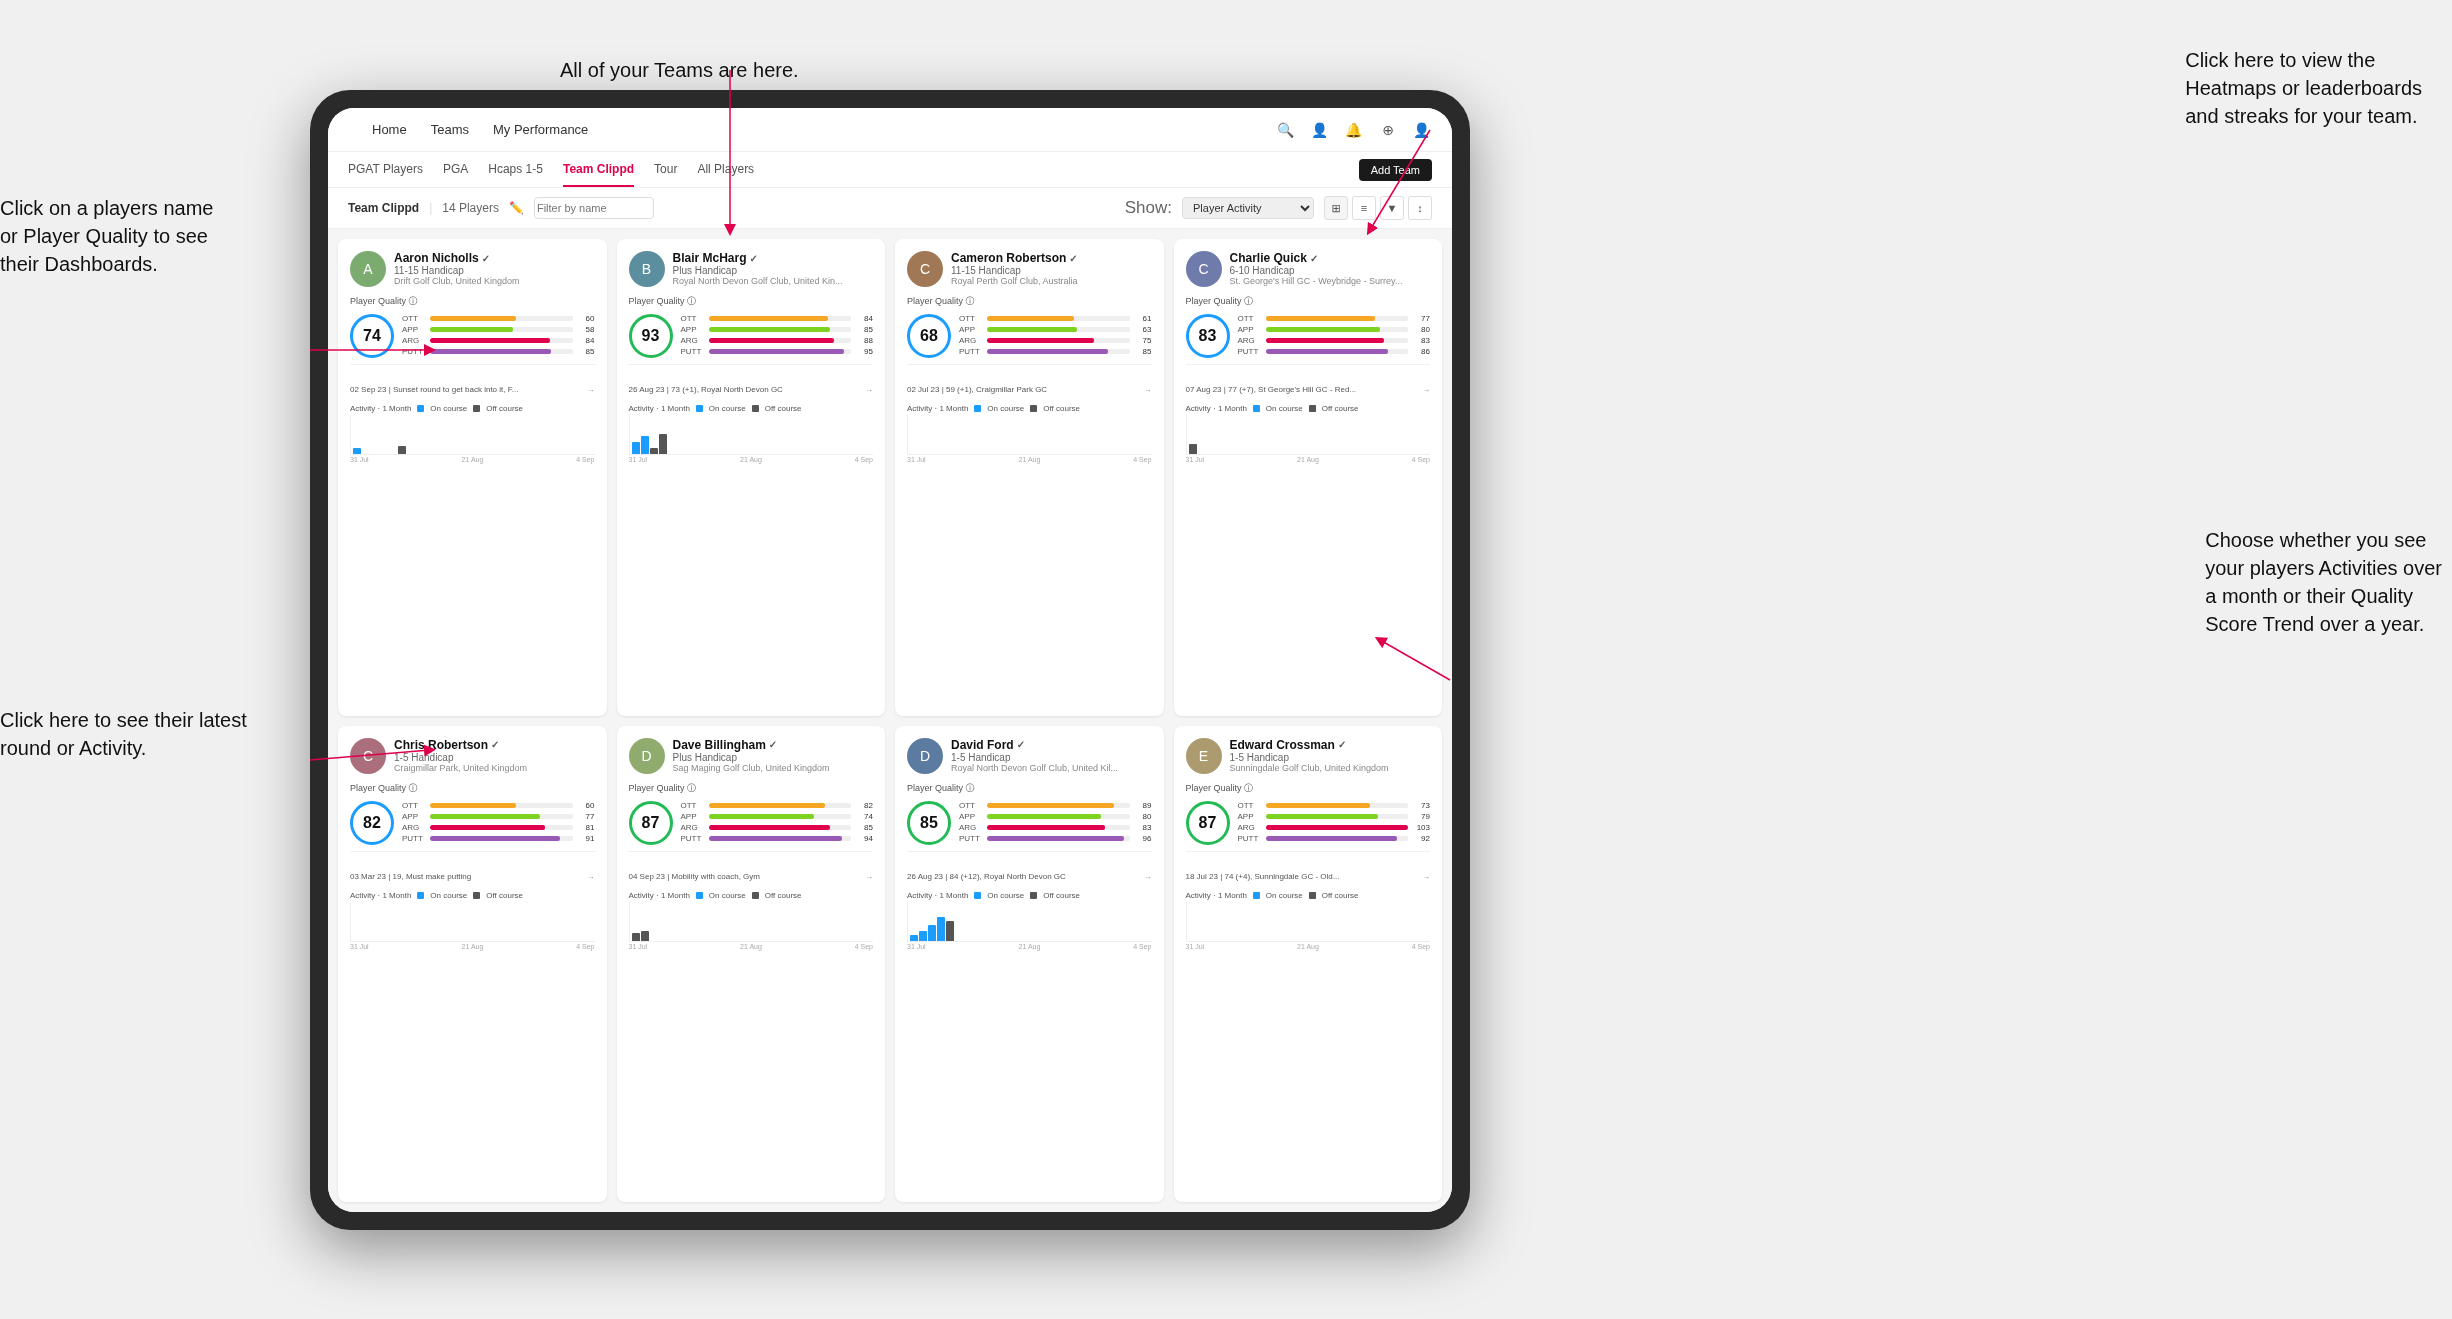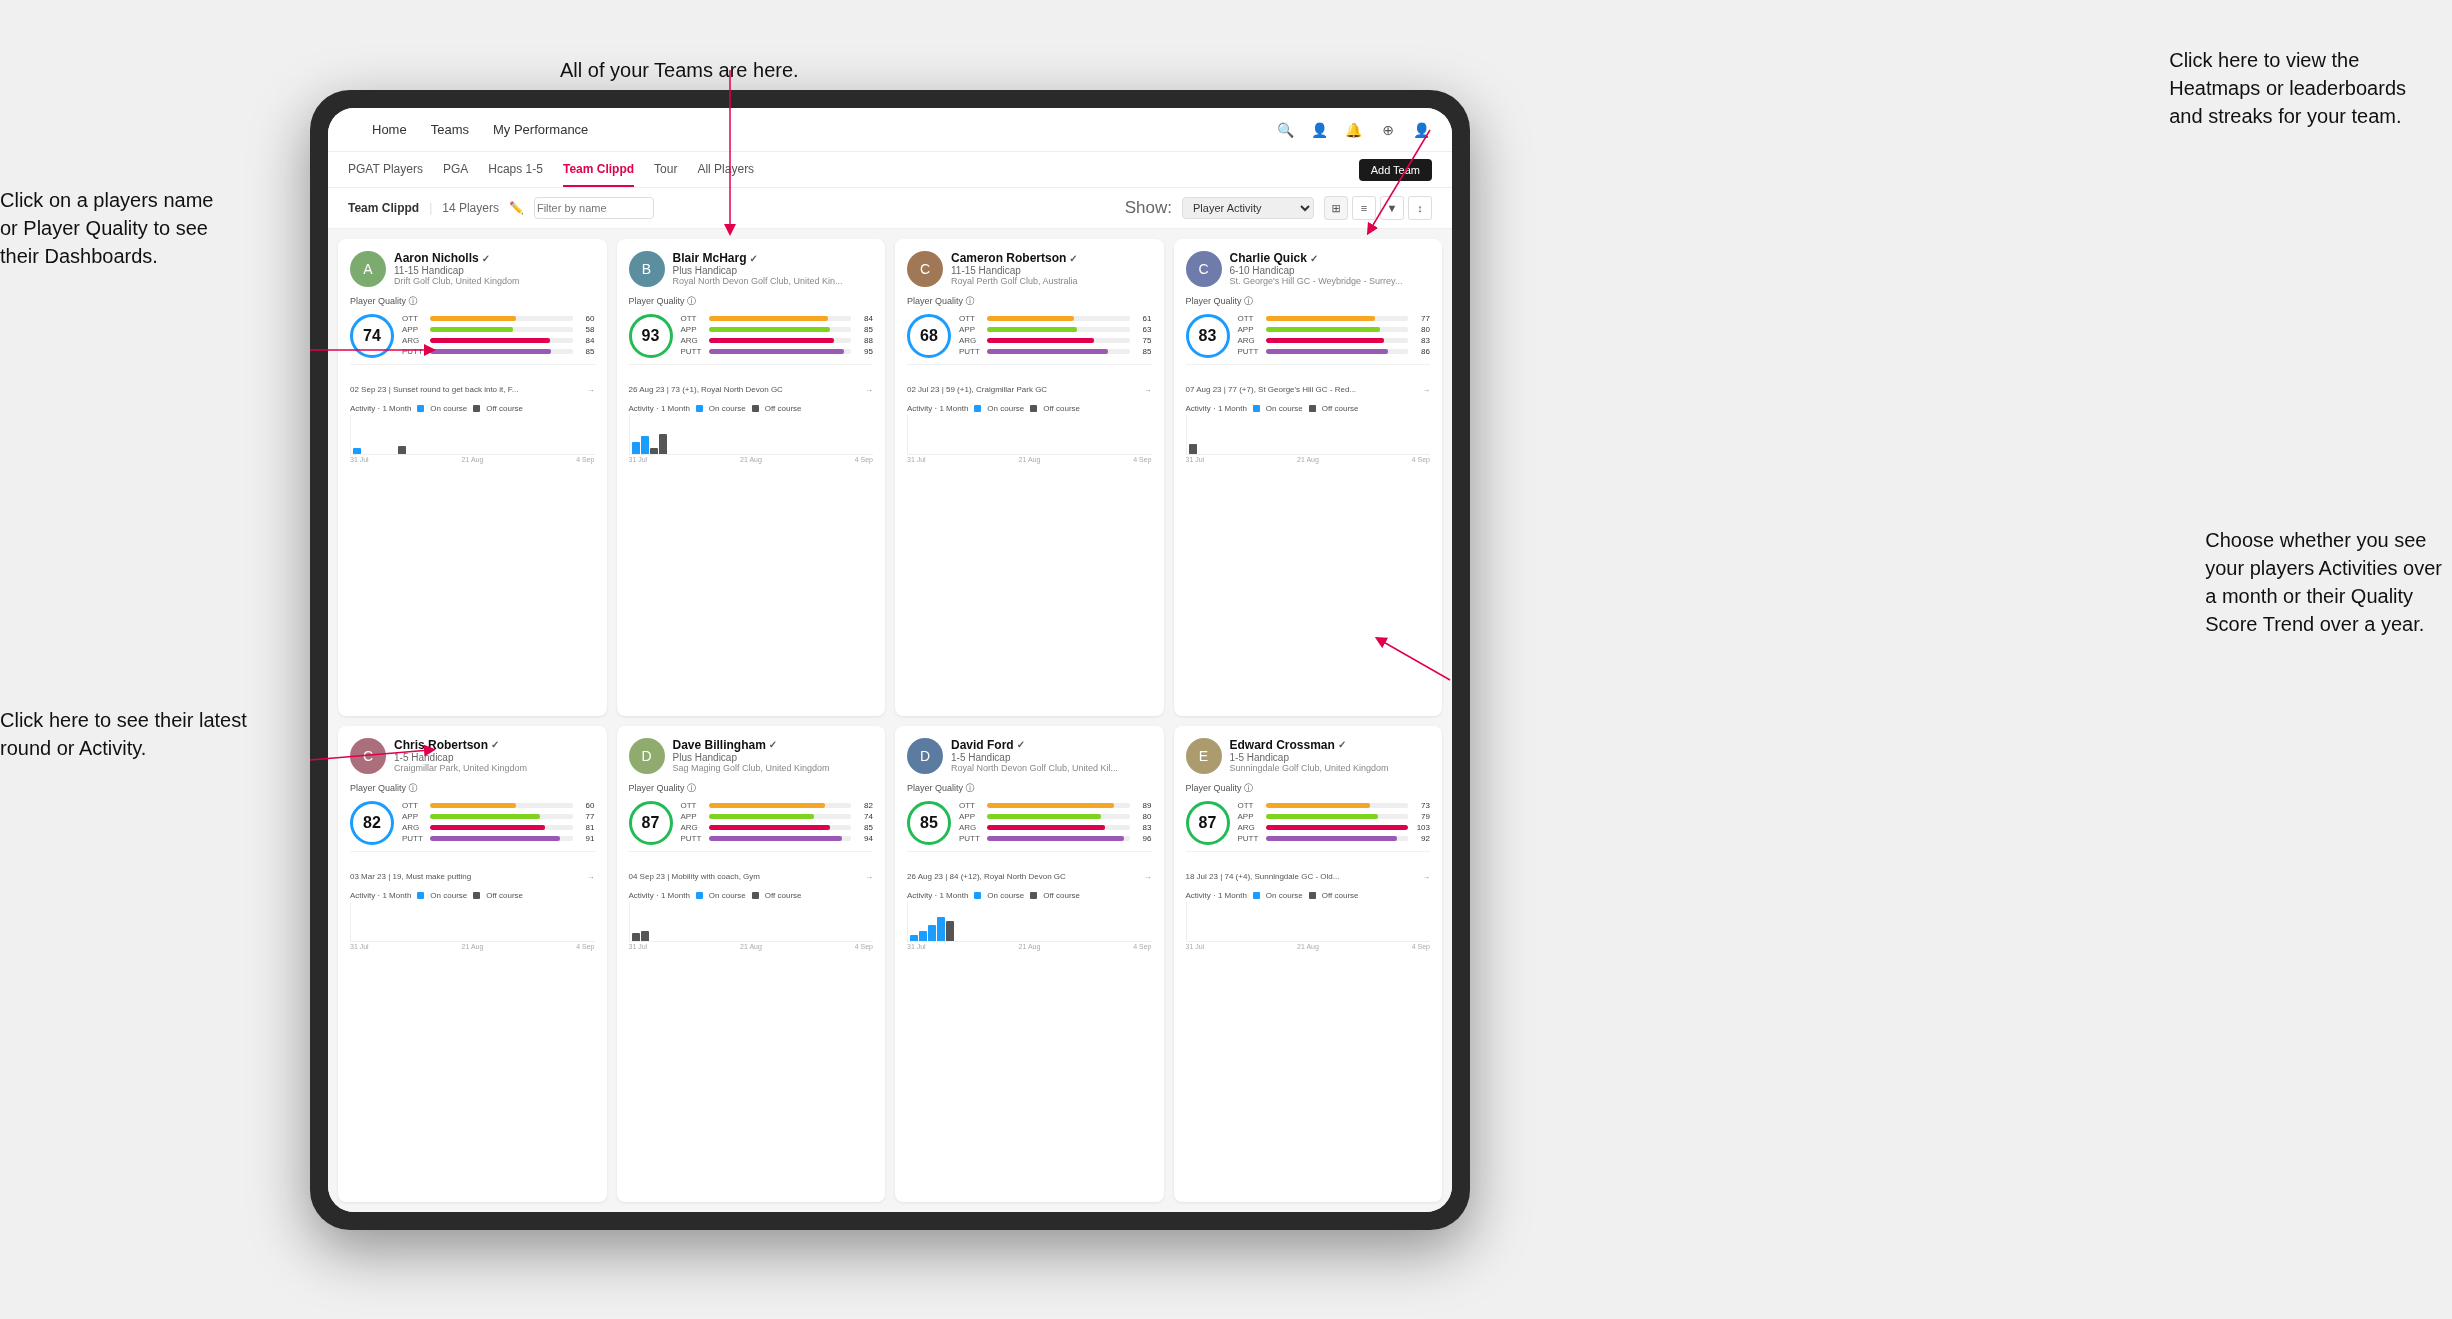--- a/index.html
+++ b/index.html
@@ -986,22 +986,22 @@
               <span>4 Sep</span>
       </div>
     </div>
   </div>
       </div>
 
   </div>
 </div>
 
 <div class="ann-text" style="left:560px; top:30px; text-align:center; max-width:340px;">All of your Teams are here.</div>
-<div class="ann-text" style="right:46px; top:20px; max-width:320px;">Click here to view the<br>Heatmaps or leaderboards<br>and streaks for your team.</div>
-<div class="ann-text" style="left:0px; top:160px; max-width:270px;">Click on a players name<br>or Player Quality to see<br>their Dashboards.</div>
+<div class="ann-text" style="right:30px; top:20px; max-width:320px;">Click here to view the<br>Heatmaps or leaderboards<br>and streaks for your team.</div>
+<div class="ann-text" style="left:0px; top:168px; max-width:270px;">Click on a players name<br>or Player Quality to see<br>their Dashboards.</div>
 <div class="ann-text" style="left:0px; top:680px; max-width:280px;">Click here to see their latest<br>round or Activity.</div>
 <div class="ann-text" style="right:10px; top:500px; max-width:320px;">Choose whether you see<br>your players Activities over<br>a month or their Quality<br>Score Trend over a year.</div>
 
 <svg class="annotations-layer">
 
   <line x1="730" y1="70" x2="730" y2="230" stroke="#e0004d" stroke-width="1.5" marker-end="url(#arrow)"></line>
 
   <line x1="1430" y1="130" x2="1370" y2="230" stroke="#e0004d" stroke-width="1.5" marker-end="url(#arrow)"></line>
 
   <line x1="310" y1="350" x2="430" y2="350" stroke="#e0004d" stroke-width="1.5" marker-end="url(#arrow)"></line>

